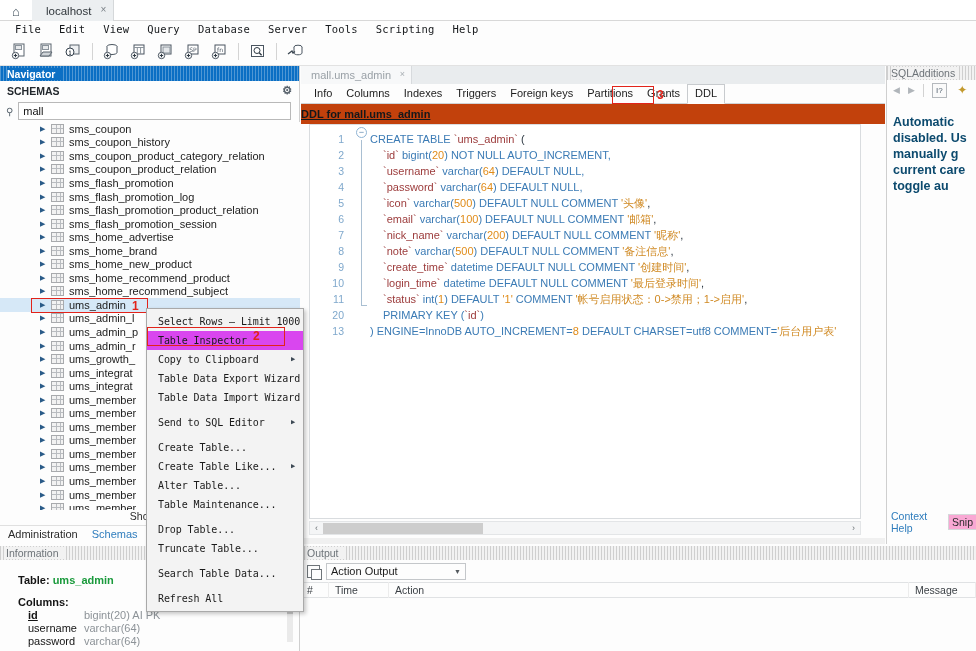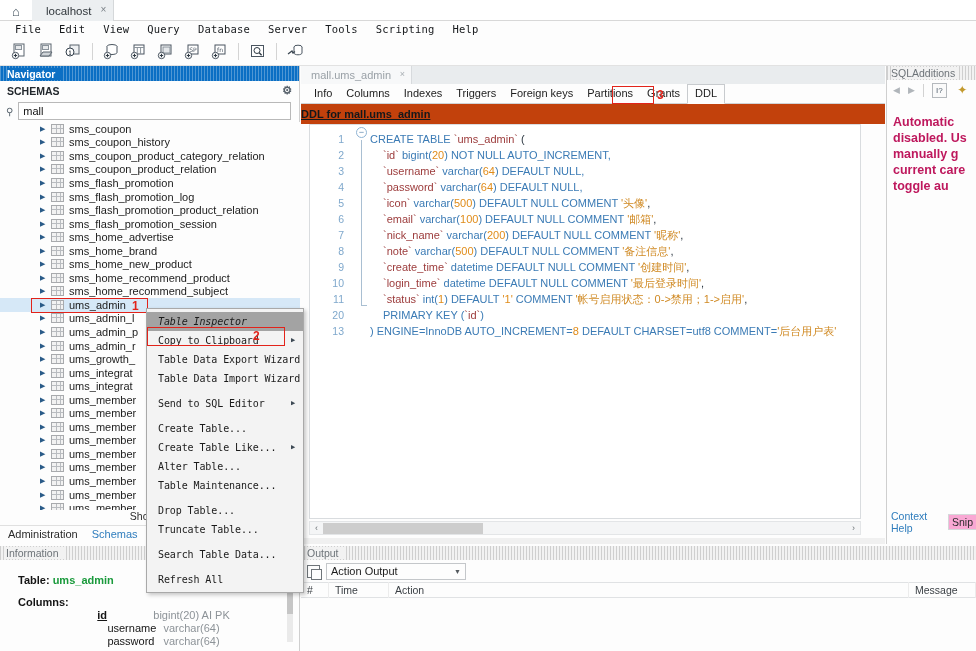--- a/index.html
+++ b/index.html
@@ -132,21 +132,21 @@
   }
   .infopanel .panel-hdr2 {
     height: 14px; background: #f2f2f2; color: #6d7378;
     font-size: 10.5px; padding-left: 6px; display: flex; align-items: center;
     background-image: repeating-linear-gradient(90deg, #cfcfcf 0 1px, transparent 1px 3px);
   }
   .infopanel .panel-hdr2 span { background: #f2f2f2; padding-right: 6px; }
   .info-body { padding: 14px 0 0 18px; font-size: 11px; }
   .info-title { font-weight: bold; color: #141414; }
   .info-cols { margin-top: 10px; font-weight: bold; color: #141414; }
-  .col-line { display: flex; font-weight: normal; margin-top: 1px; justify-content: center; }
+  .col-line { display: flex; font-weight: normal; margin-top: 1px; }
   .col-name { width: 66px; padding-left: 10px; color: #141414; }
   .col-name.pk { text-decoration: underline; font-weight: bold; }
   .col-type { color: #8d9398; }
   .info-scroll {
     position: absolute; right: 6px; top: 34px; width: 6px; height: 62px;
     background: #eaeaea;
   }
   .info-scroll i { display: block; width: 6px; height: 34px; background: #c6c6c6; }
 
   
@@ -252,21 +252,21 @@
     background-image: repeating-linear-gradient(90deg, #cfcfcf 0 1px, transparent 1px 3px);
   }
   .sa-hdr span { background: #f2f2f2; padding-right: 4px; }
   .sa-tools { height: 20px; display: flex; align-items: center; gap: 8px; padding-left: 6px; }
   .sa-tools .nav-ar { color: #b0b5ba; font-size: 9px; }
   .sa-tools .sep { width: 1px; height: 13px; background: #d2d2d2; }
   .sa-tools .ico { width: 15px; height: 15px; border: 1px solid #b5b9bd; background: #fafafa;
     font-size: 8px; display: flex; align-items: center; justify-content: center; color: #51606d; }
   .sa-text {
     padding: 14px 0 0 6px; font-size: 12.5px; font-weight: bold;
-    color: #be185d; line-height: 16px; white-space: nowrap;
+    color: #0c4a6e; line-height: 16px; white-space: nowrap;
   }
   .sa-foot {
     position: absolute; left: 0; bottom: 14px; width: 90px; height: 16px;
     display: flex; align-items: center; gap: 19px; padding-left: 4px;
   }
   .sa-foot .ctxhelp { color: #2f7dbd; font-size: 10.5px; }
   .sa-foot .snip {
     font-size: 10.5px; color: #2a2a2a; background: #f9a8d4;
     padding: 1px 3px; border: 1px solid #d5d7d9;
   }
@@ -306,21 +306,21 @@
     position: absolute; left: 146px; top: 308px; width: 158px;
     background: #f3f3f3; border: 1px solid #a9a9a9;
     box-shadow: 2px 2px 4px rgba(0,0,0,.22); z-index: 30;
     padding: 3px 0;
   }
   .ctxmenu .item {
     height: 19px; display: flex; align-items: center; position: relative;
     padding-left: 11px; font-family: "DejaVu Sans Mono", monospace;
     font-size: 10px; color: #1a1a1a; letter-spacing: -.1px;
   }
-  .ctxmenu .item.hl { background: #a3a3a3; font-style: italic; }
+  .ctxmenu .item.hl { background: #d946ef; }
   .ctxmenu .item .sub {
     position: absolute; right: 8px; top: 5px; font-size: 7px; color: #3e4a55;
   }
   .ctxmenu .gap { height: 6px; }
   .redbox-ti {
     position: absolute; left: 147px; top: 327px;
     width: 138px; height: 19px; border: 1.6px solid #e2231a; z-index: 35;
   }
   .redbox-tree {
     position: absolute; left: 31px; top: 298px;
@@ -757,20 +757,23 @@
     </div>
     <div class="out-tablehdr">
       <div style="width:28px">#</div>
       <div style="width:60px">Time</div>
       <div style="width:520px">Action</div>
       <div style="flex:1">Message</div>
     </div>
   </div>
 
   <div class="ctxmenu" id="ctxmenu">
+      <div class="item">
+        <span>Select Rows – Limit 1000</span>
+      </div>
       <div class="item hl">
         <span>Table Inspector</span>
       </div>
       <div class="item">
         <span>Copy to Clipboard</span>
         <span class="sub">▶</span>
       </div>
       <div class="item">
         <span>Table Data Export Wizard</span>
       </div>

